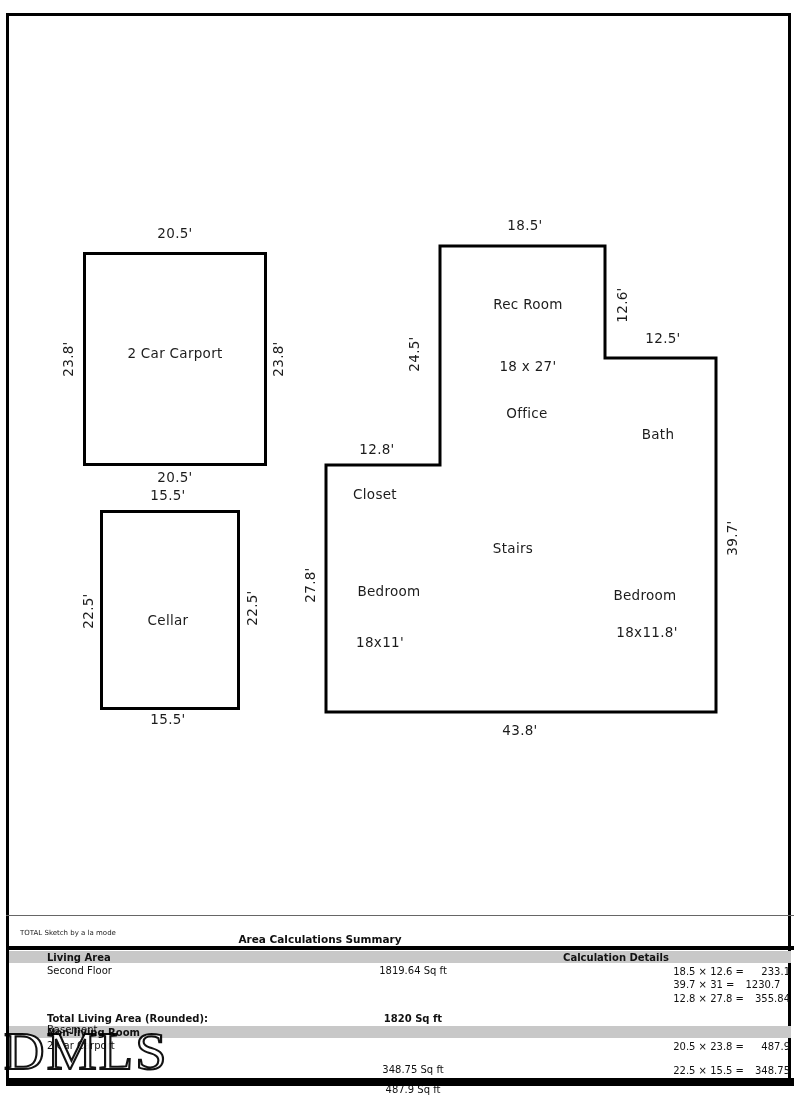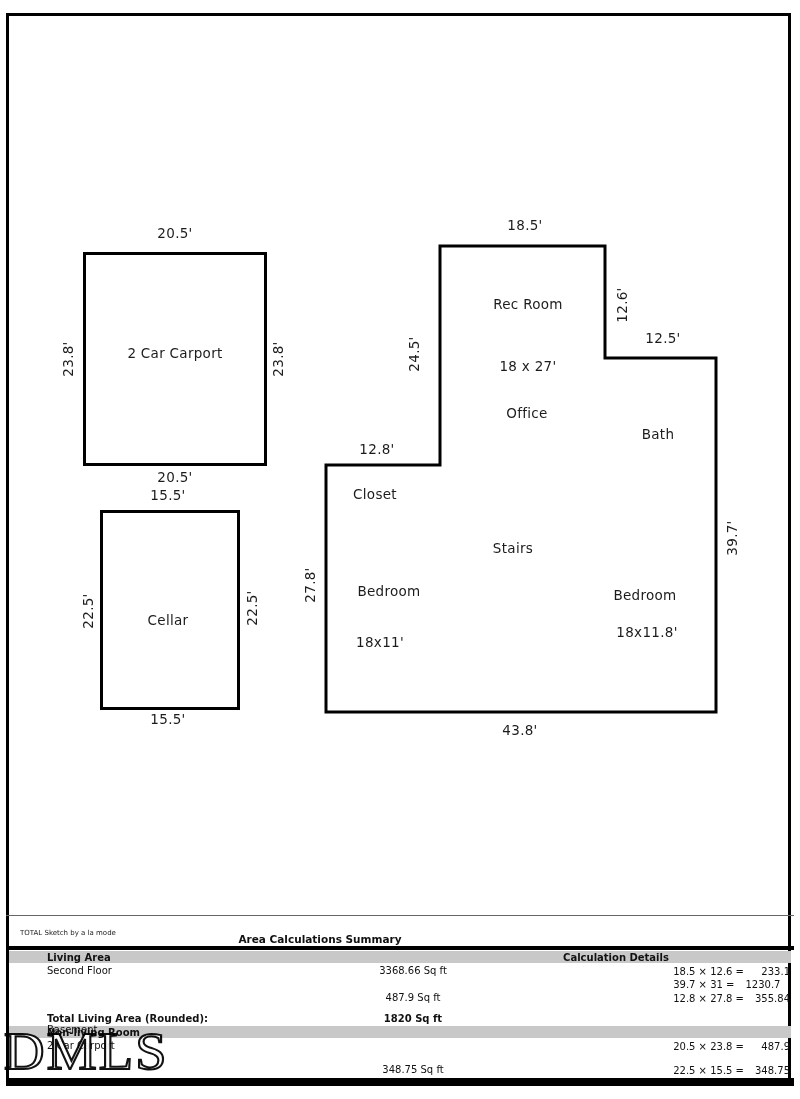--- a/index.html
+++ b/index.html
@@ -75,21 +75,21 @@
 <div class="sep-line"></div>
 <div class="branding">TOTAL Sketch by a la mode</div>
 <div class="summary-title">Area Calculations Summary</div>
 <div class="bar top"></div>
 
 <div class="grayrow r1"></div>
 <div class="t-cell bold t-left" style="top:952px">Living Area</div>
 <div class="t-cell t-center-hdr" style="top:952px">Calculation Details</div>
 
 <div class="t-cell t-left" style="top:965px">Second Floor</div>
-<div class="t-cell t-val" style="top:965px">3368.66 Sq ft</div>
+<div class="t-cell t-val" style="top:965px">1819.64 Sq ft</div>
 
 <div class="calcs" style="top:965px">
   <div class="calc-line">
     <span class="calc-expr">18.5 × 12.6 =</span>
     <span class="calc-res">233.1</span>
   </div>
   <div class="calc-line">
     <span class="calc-expr">39.7 × 31 =</span>
     <span class="calc-res">1230.7</span>
   </div>
@@ -99,21 +99,21 @@
   </div>
 </div>
 
 <div class="t-cell bold t-left" style="top:1013px">Total Living Area (Rounded):</div>
 <div class="t-cell bold t-val" style="top:1013px">1820 Sq ft</div>
 
 <div class="grayrow r2"></div>
 <div class="t-cell bold t-left" style="top:1027px">Non-living Room</div>
 
 <div class="t-cell t-left" style="top:1040px">2 Car Carport</div>
-<div class="t-cell t-val" style="top:992px">487.9 Sq ft</div>
+<div class="t-cell t-val" style="top:1084px">487.9 Sq ft</div>
 <div class="calcs" style="top:1040px">
   <div class="calc-line">
     <span class="calc-expr">20.5 × 23.8 =</span>
     <span class="calc-res">487.9</span>
   </div>
 </div>
 
 <div class="t-cell t-left" style="top:1024px">Basement</div>
 <div class="t-cell t-val" style="top:1064px">348.75 Sq ft</div>
 <div class="calcs" style="top:1064px">

